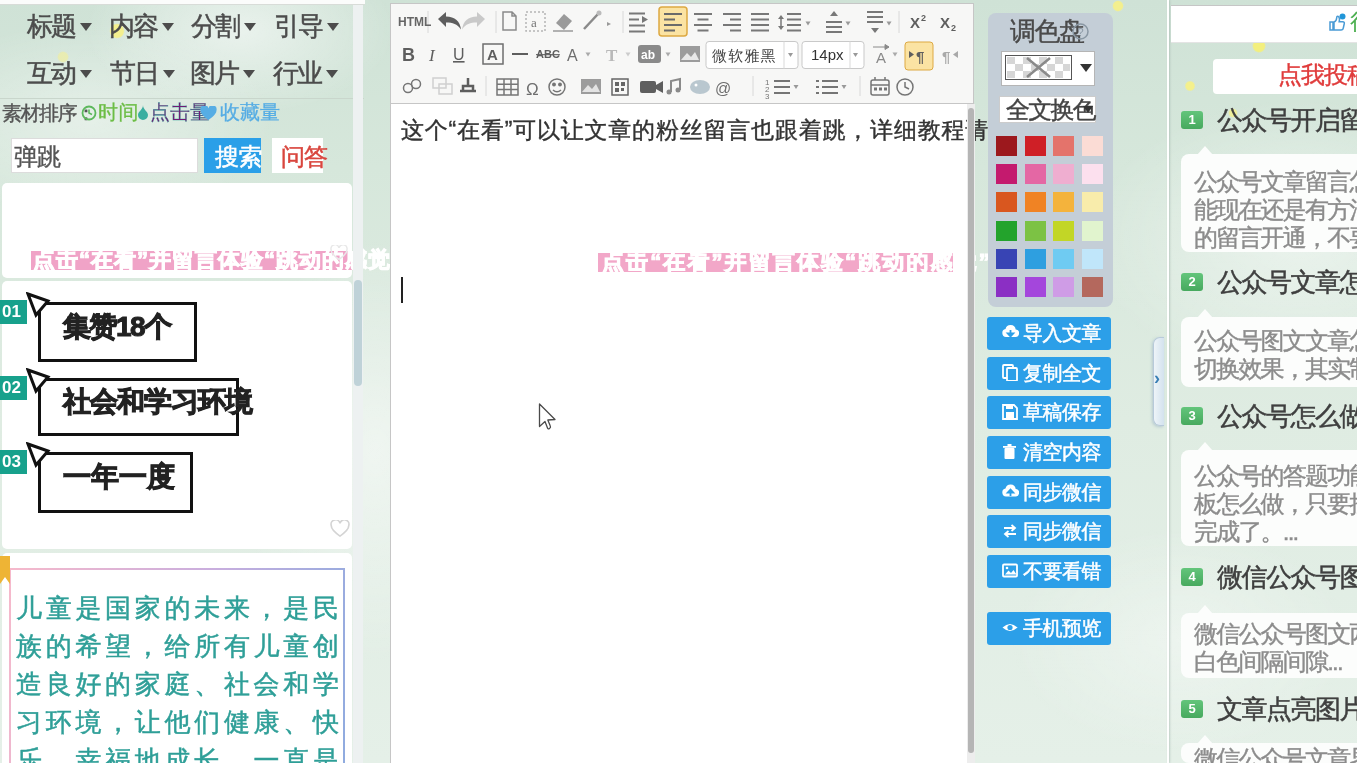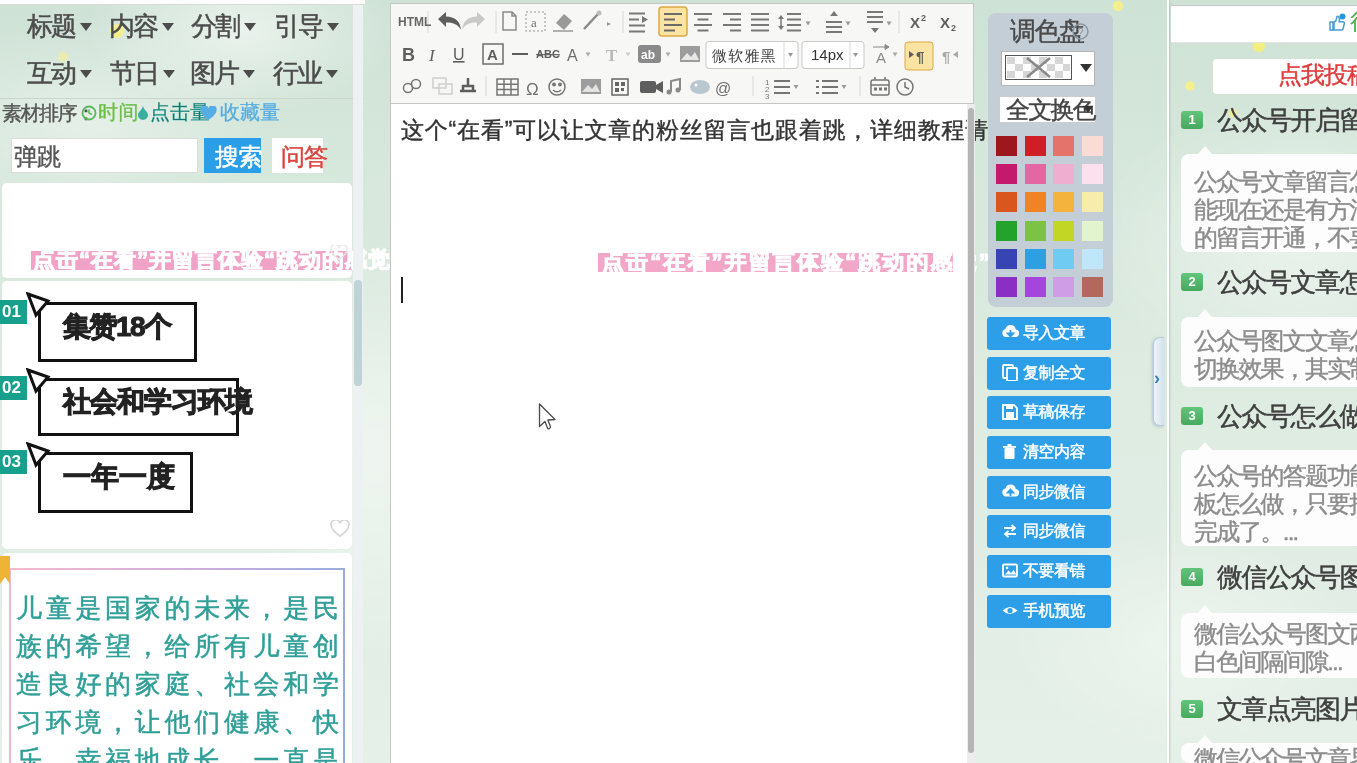--- a/index.html
+++ b/index.html
@@ -41,21 +41,21 @@
 </div>
 <div class="abs cjk" style="left:2px;top:103px;font-size:20px;letter-spacing:-1.5px;color:#555;-webkit-text-stroke:0.4px #555;">素材排序：</div>
 <svg class="abs" style="left:81px;top:105px" width="16" height="16" viewBox="0 0 16 16">
   <circle cx="8" cy="8" r="6.5" fill="none" stroke="#5cb85c" stroke-width="1.8"></circle>
   <path d="M8 4.5 V8 L11 9.5" fill="none" stroke="#5cb85c" stroke-width="1.6"></path>
 </svg>
 <div class="abs cjk" style="left:98px;top:102px;font-size:20px;letter-spacing:0.5px;color:#6cbd45;-webkit-text-stroke:0.3px #6cbd45;">时间</div>
 <svg class="abs" style="left:136px;top:104px" width="14" height="17" viewBox="0 0 14 17">
   <path d="M7 1 C7 6 12 7 12 11 A5 5 0 0 1 2 11 C2 7 7 6 7 1 Z" fill="#3aaea0"></path>
 </svg>
-<div class="abs cjk" style="left:150px;top:102px;font-size:20px;letter-spacing:0;color:#0f766e;-webkit-text-stroke:0.3px #3aaea0;">点击量</div>
+<div class="abs cjk" style="left:150px;top:102px;font-size:20px;letter-spacing:0;color:#701a75;-webkit-text-stroke:0.3px #3aaea0;">点击量</div>
 <svg class="abs" style="left:200px;top:106px" width="17" height="15" viewBox="0 0 17 15">
   <path d="M8.5 14 C3 10 0.5 7 0.5 4.2 A3.8 3.8 0 0 1 8.5 2.5 A3.8 3.8 0 0 1 16.5 4.2 C16.5 7 14 10 8.5 14 Z" fill="#56ade4"></path>
 </svg>
 <div class="abs cjk" style="left:220px;top:102px;font-size:20px;letter-spacing:0;color:#56ade4;-webkit-text-stroke:0.3px #56ade4;">收藏量</div>
 <div class="abs" style="left:11px;top:138px;width:185px;height:33px;background:#fff;border:1px solid #dcdcdc;"></div>
 <div class="abs cjk" style="left:14px;top:145px;font-size:24px;letter-spacing:-1px;color:#555;-webkit-text-stroke:0.4px #555;">弹跳</div>
 <div class="abs" style="left:204px;top:138px;width:57px;height:35px;background:#2a9fe8;"></div>
 <div class="abs cjk" style="left:215px;top:145px;font-size:24px;letter-spacing:-0.5px;color:#fff;-webkit-text-stroke:0.5px #fff;">搜索</div>
 <div class="abs" style="left:272px;top:138px;width:51px;height:35px;background:#fff;"></div>
 <div class="abs cjk" style="left:281px;top:145px;font-size:24px;letter-spacing:-1px;color:#d9463e;-webkit-text-stroke:0.5px #d9463e;">问答</div>
@@ -352,31 +352,31 @@
       <span>同步微信</span>
     </div>
     <div class="bbtn" style="top:555px">
       <svg width="18" height="17" viewBox="0 0 18 17">
         <rect x="2" y="2.5" width="14" height="12" rx="1" fill="none" stroke="#fff" stroke-width="1.8"></rect>
         <path d="M4 12.5 l3.5 -4 2.5 2.5 2.5 -3 3 4.5 z" fill="#fff"></path>
         <circle cx="6" cy="6" r="1.3" fill="#fff"></circle>
       </svg>
       <span>不要看错</span>
     </div>
-    <div class="bbtn" style="top:595px">
+    <div class="bbtn" style="top:612px">
       <svg width="18" height="17" viewBox="0 0 18 17">
         <path d="M1.5 8.5 Q9 1.5 16.5 8.5 Q9 15.5 1.5 8.5 Z" fill="#fff"></path>
         <circle cx="9" cy="8.5" r="2.6" fill="#2c9fe8"></circle>
       </svg>
       <span>手机预览</span>
     </div>
   </div>
 <style>
 .bbtn{position:absolute;left:987px;width:124px;height:33px;background:#2c9fe8;border-radius:3px;color:#fff;}
-.bbtn span{position:absolute;left:36px;top:4px;font-size:16px;letter-spacing:-0.5px;line-height:24px;white-space:nowrap;-webkit-text-stroke:0.5px #fff;}
+.bbtn span{position:absolute;left:36px;top:4px;font-size:20px;letter-spacing:-0.5px;line-height:24px;white-space:nowrap;-webkit-text-stroke:0.5px #fff;}
 .bbtn svg{position:absolute;left:14px;top:7px;}
 </style>
 
 <div class="abs" style="left:1153px;top:337px;width:10px;height:87px;background:linear-gradient(90deg,#eef4f8,#d3e2ee);border:1px solid #b8cada;border-right:none;border-radius:7px 0 0 7px;box-shadow:-1px 1px 3px rgba(120,150,180,.4);"></div>
 <div class="abs" style="left:1154px;top:368px;font-size:18px;color:#3a7fb5;font-weight:bold;">›</div>
 
 <div class="abs" style="left:1167px;top:0;width:2px;height:763px;background:#fff;box-shadow:1px 0 2px rgba(150,170,160,.5);"></div>
 <div class="abs" style="left:1171px;top:5px;width:186px;height:38px;background:#fff;border-top:1px solid #c6c6c6;border-bottom:1px solid #e4e4e4;box-sizing:border-box;"></div>
 <svg class="abs" style="left:1328px;top:13px" width="18" height="19" viewBox="0 0 18 19">
  <path d="M2 9 h3 v8 h-3 z M6 17 h7 q2 0 2.3 -2 l1 -4.5 q .3 -1.8 -1.6 -1.8 h-3.5 q 0.8 -3.5 -0.5 -5 c-1.2 -1.2 -2 0 -2 1 q0 3 -2.7 4.5 z" fill="none" stroke="#4a9bd5" stroke-width="1.5"></path>

